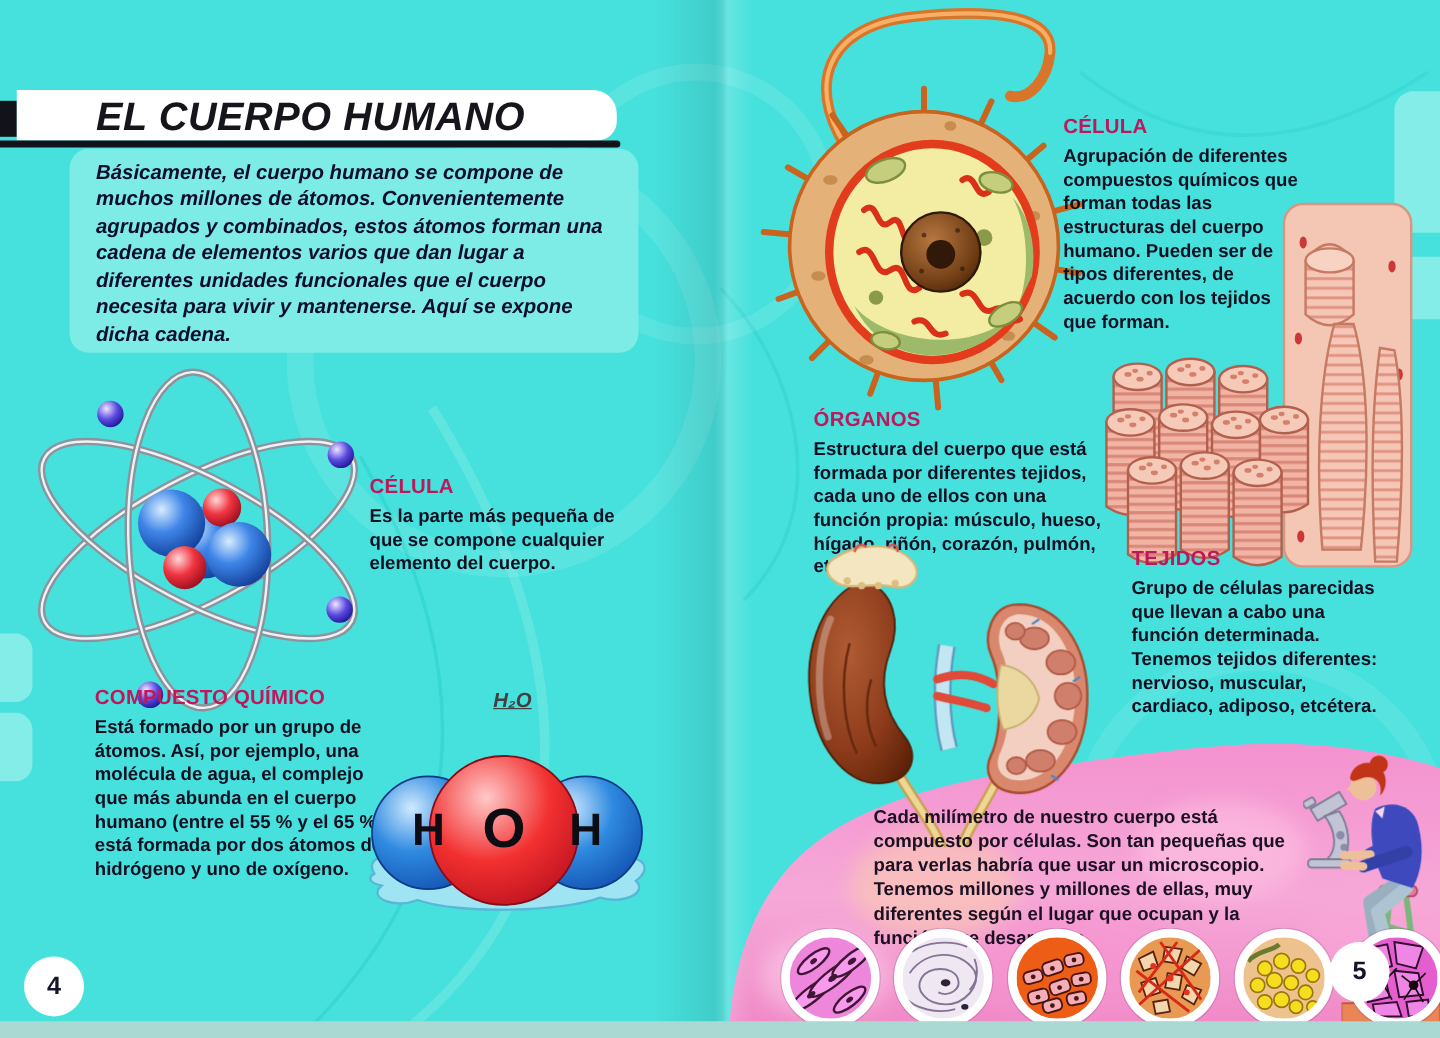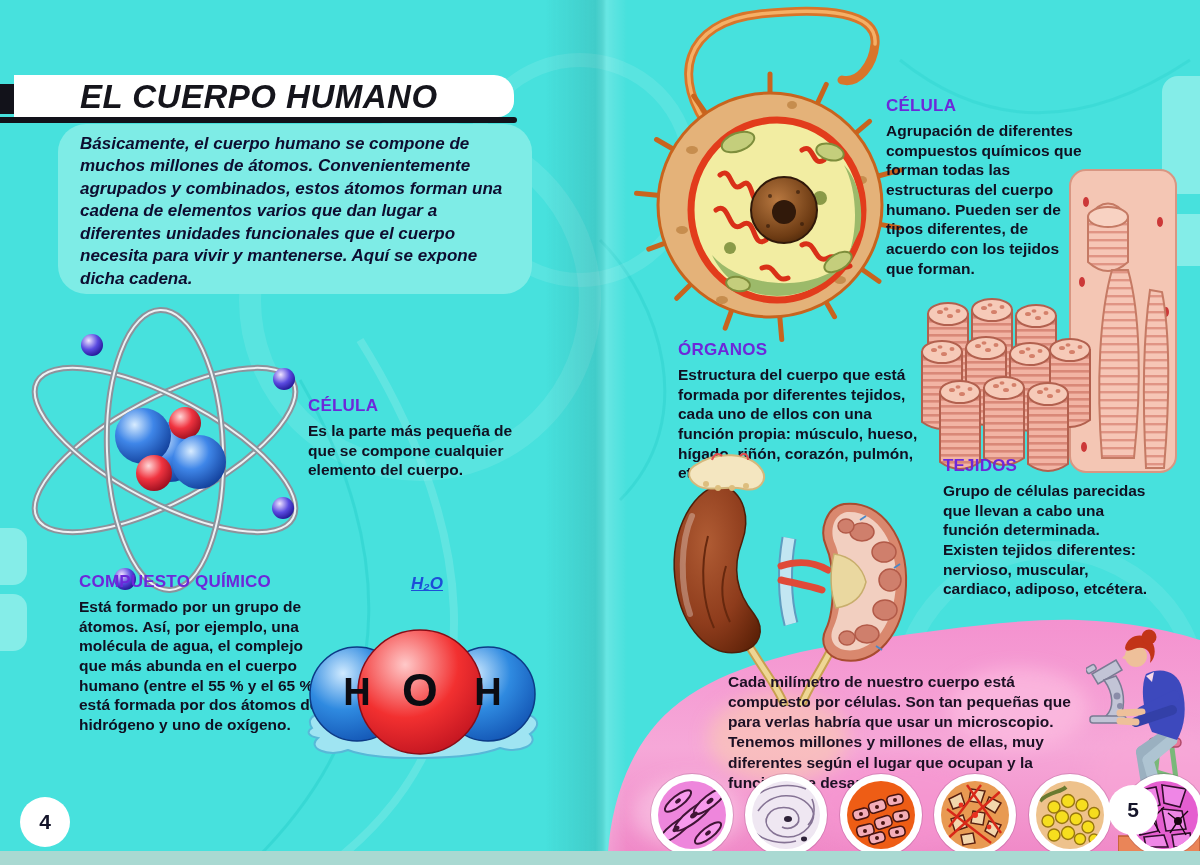--- a/index.html
+++ b/index.html
@@ -7,32 +7,32 @@
     position:relative;width:1200px;height:865px;overflow:hidden;
     background:#47E1DD;font-family:"Liberation Sans",sans-serif;color:#101020;
   }
   .abs{position:absolute;}
   
   #title-chip{left:0;top:84px;width:14px;height:30px;background:#12121a;}
   #title-banner{left:14px;top:75px;width:500px;height:42px;background:#ffffff;border-radius:0 20px 16px 0;font-style:italic;}
   #title-text{margin:0;padding:3px 0 0 66px;font-size:33px;font-weight:900;letter-spacing:.5px;color:#15151c;line-height:38px;}
   #title-underline{left:0;top:117px;width:517px;height:6px;background:#12121a;border-radius:0 3px 3px 0;}
   
-  #intro-panel{left:58px;top:124px;width:474px;height:170px;background:#7EECE6;border-radius:28px;}
+  #intro-panel{left:58px;top:124px;width:474px;height:170px;background:#7EECE6;border-radius:16px;}
   #intro-text{margin:0;padding:9px 18px 0 22px;font-style:italic;font-weight:600;font-size:17px;line-height:1.32;color:#0d0d30;}
   
-  .sec-head{font-size:17px;font-weight:800;letter-spacing:.2px;color:#6d28d9;margin:0;}
+  .sec-head{font-size:17px;font-weight:800;letter-spacing:.2px;color:#be185d;margin:0;}
   .sec-body{font-size:15.5px;font-weight:600;line-height:1.27;color:#101022;margin:5px 0 0 0;}
   #sec-atomo{left:308px;top:396px;width:236px;}
   #sec-compuesto{left:79px;top:572px;width:248px;}
   #sec-celula{left:886px;top:96px;width:196px;}
   #sec-organos{left:678px;top:340px;width:250px;}
   #sec-tejidos{left:943px;top:456px;width:212px;}
   
-  #h2o-label{left:392px;top:574px;width:70px;text-align:center;font-style:italic;font-weight:600;font-size:17px;color:#1d4ed8;text-decoration:underline;}
+  #h2o-label{left:392px;top:574px;width:70px;text-align:center;font-style:italic;font-weight:600;font-size:17px;color:#404040;text-decoration:underline;}
   .atom-letter{position:absolute;font-weight:900;color:#0c0c12;transform:translate(-50%,-54%);}
   
   .page-circle{width:50px;height:50px;border-radius:50%;background:#ffffff;text-align:center;line-height:50px;font-size:21px;font-weight:700;color:#15152a;}
   #page-circle-left{left:20px;top:797px;}
   #page-circle-right{left:1108px;top:785px;z-index:30;}
   
   #cells-note{left:728px;top:672px;width:352px;font-size:15.5px;font-weight:600;line-height:1.3;color:#1c1024;z-index:12;}
   .micro-circle{position:absolute;top:774px;width:68px;height:68px;border:7px solid #fff;border-radius:50%;overflow:hidden;background:#fff;z-index:14;box-shadow:0 0 0 1px rgba(90,30,70,.18);}
   
   .tab-right{background:#84EDE8;border-radius:16px 0 0 16px;width:38px;}
@@ -331,21 +331,21 @@
     <path d="M186 108 C 202 110 214 120 218 136 C 214 152 202 160 188 162 C 182 145 182 125 186 108 Z" fill="#ead8a0" stroke="#c8ae6c" stroke-width="1.5"></path>
     <g stroke="#4a88c8" stroke-width="1.8">
         <path d="M212 74 L 218 70"></path>
         <path d="M246 122 L 252 118"></path>
         <path d="M228 200 L 234 204"></path>
       </g>
   </svg>
 
   <div class="abs" id="sec-tejidos">
     <p class="sec-head">TEJIDOS</p>
-    <p class="sec-body">Grupo de células parecidas que llevan a cabo una función determinada. Existen tejidos diferentes: nervioso, muscular, cardiaco, adiposo, etcétera.</p>
+    <p class="sec-body">Grupo de células parecidas que llevan a cabo una función determinada. Tenemos tejidos diferentes: nervioso, muscular, cardiaco, adiposo, etcétera.</p>
   </div>
 
   <svg class="abs" style="left:598px;top:598px;z-index:10" width="602" height="254" viewBox="0 0 602 254">
     <defs>
       <linearGradient id="blobG" x1="0" y1="0" x2="0" y2="1">
         <stop offset="0%" stop-color="#f492cf"></stop>
           <stop offset="55%" stop-color="#f6a8d8"></stop>
           <stop offset="100%" stop-color="#f08ac8"></stop>
       </linearGradient>
       <filter id="soft">

